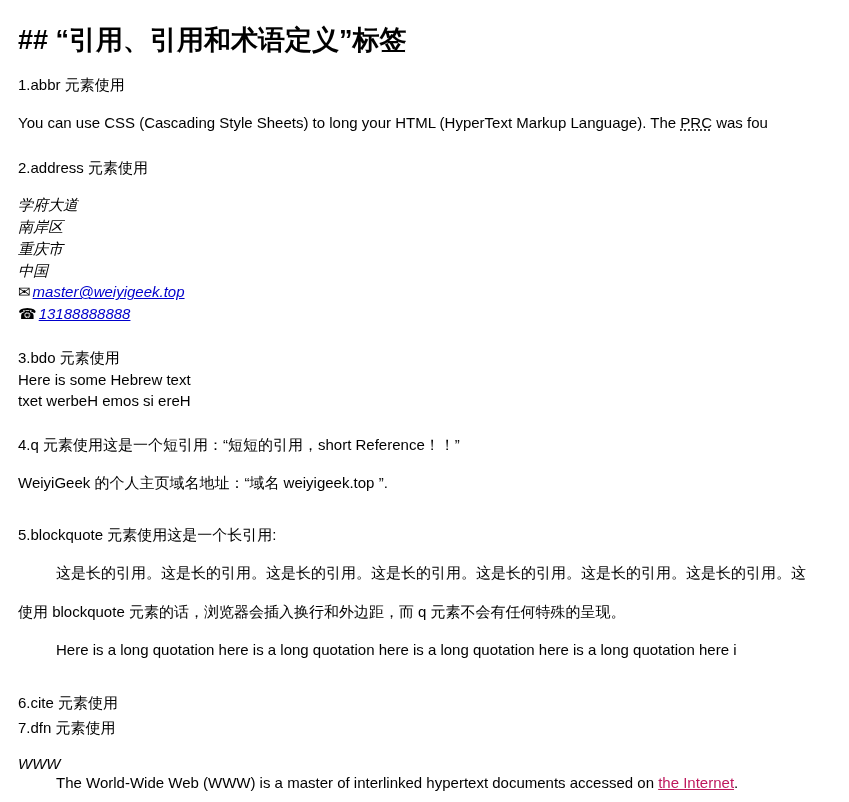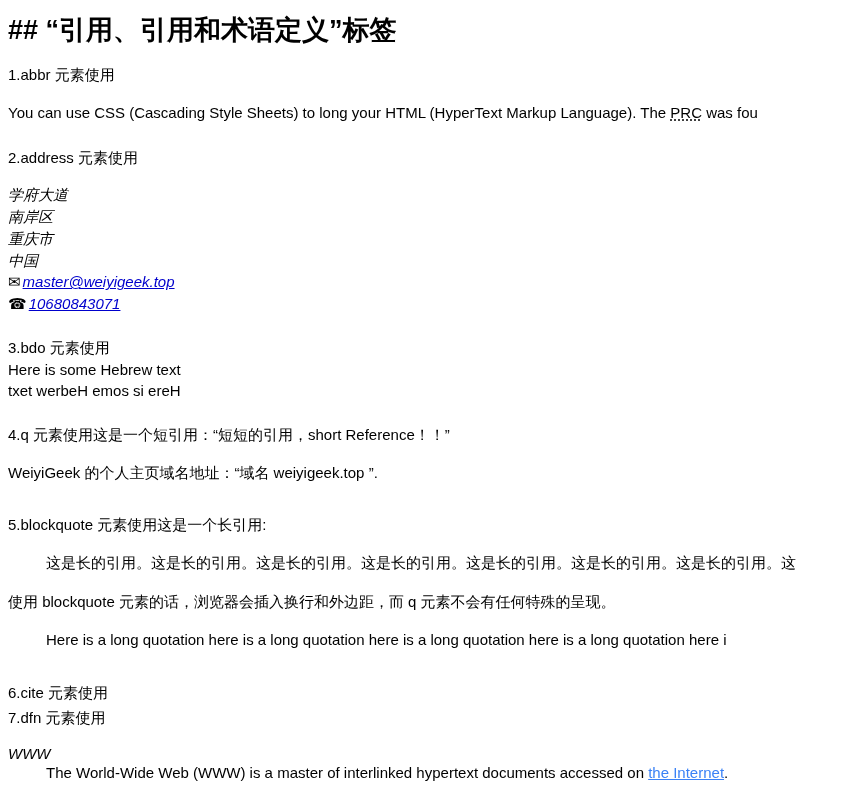--- a/index.html
+++ b/index.html
@@ -12,21 +12,21 @@
     height: 802px;
     overflow: hidden;
     font-family: "Liberation Sans", sans-serif;
     color: #000000;
     font-size: 15px;
   }
   .page {
     position: relative;
     width: 849px;
     height: 802px;
-    padding: 2px;
+    padding: 12px;
     box-sizing: border-box;
     overflow: hidden;
   }
   .content {
     padding: 8px 0 0 6px;
     width: 900px; 
     box-sizing: border-box;
   }
   h1.doc-title {
     font-size: 27px;
@@ -89,21 +89,21 @@
   }
   .dfn-term {
     font-style: italic;
     font-weight: normal;
   }
   .dfn-def {
     padding-left: 38px;
     line-height: 1.5;
   }
   .dfn-def a {
-    color: #3b82f6;
+    color: #be185d;
   }
   .nowrap { white-space: nowrap; }
 </style>
 </head>
 <body>
 
 <div class="page">
   <div class="content">
 
     <h1 class="doc-title">##  “引用、引用和术语定义”标签</h1>
@@ -117,21 +117,21 @@
 
     
     <div class="section-label">2.address 元素使用</div>
     <div class="gap-md"></div>
     <div class="address-block">
       <div class="addr-line">学府大道</div>
       <div class="addr-line">南岸区</div>
       <div class="addr-line">重庆市</div>
       <div class="addr-line">中国</div>
       <div class="addr-line"><span class="icon-glyph">✉</span><a href="#">master@weiyigeek.top</a></div>
-      <div class="addr-line"><span class="icon-glyph">☎</span><a href="#">10680843071</a></div>
+      <div class="addr-line"><span class="icon-glyph">☎</span><a href="#">13188888888</a></div>
     </div>
 
     <div class="gap-lg"></div>
 
     
     <div class="section-label">3.bdo 元素使用</div>
     <div class="bdo-line">Here is some Hebrew text</div>
     <div class="bdo-line">txet werbeH emos si ereH</div>
 
     <div class="gap-lg"></div>

